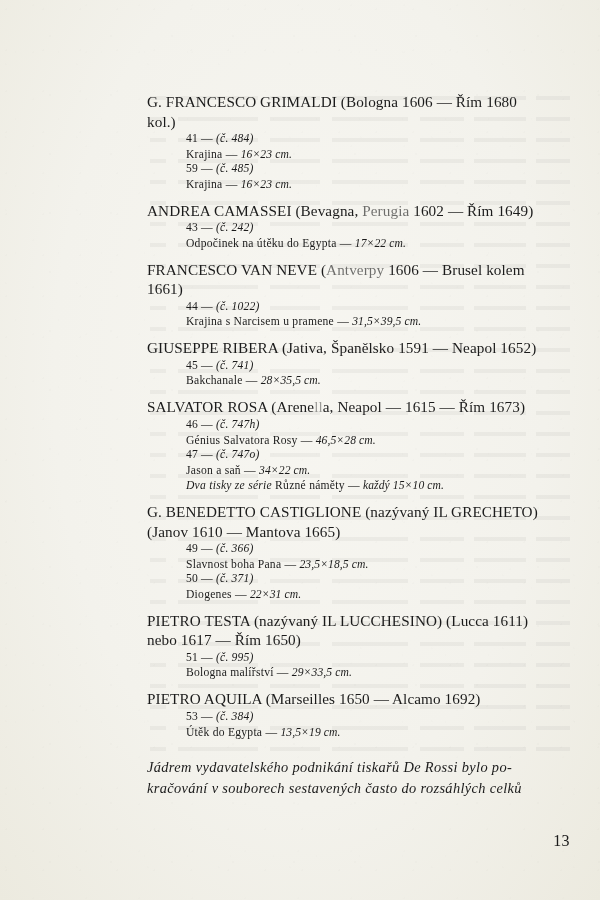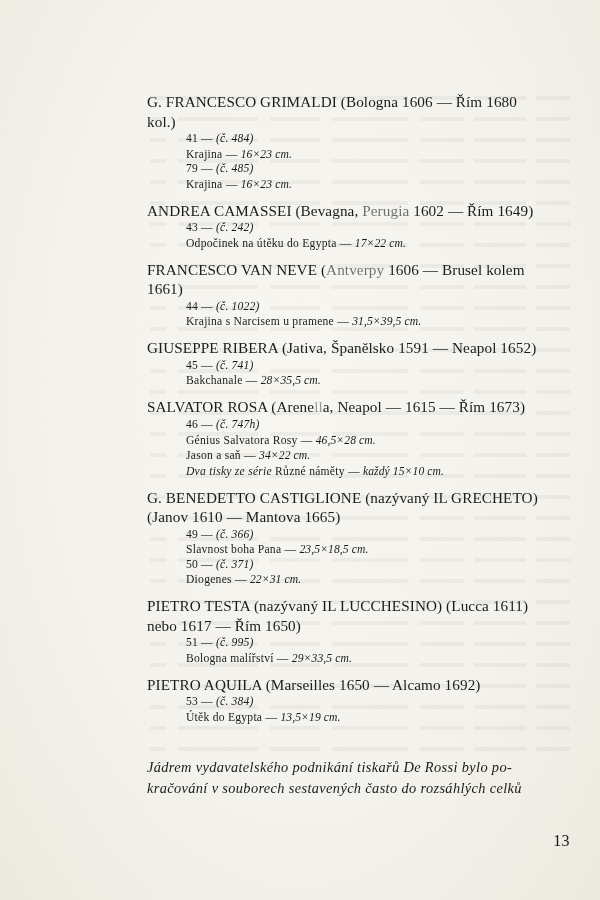--- a/index.html
+++ b/index.html
@@ -158,21 +158,21 @@
         <div class="artist">
           <div>G. FRANCESCO GRIMALDI (Bologna 1606  —  Řím 1680</div>
           <div>kol.)</div>
         </div>
         <ul class="entries">
           <li>
             <div class="num"><span>41  —  </span><span class="cat">(č. 484)</span></div>
             <div class="work"><span>Krajina  —  </span><span class="dim">16×23 cm.</span></div>
           </li>
           <li>
-            <div class="num"><span>79  —  </span><span class="cat">(č. 485)</span></div>
+            <div class="num"><span>59  —  </span><span class="cat">(č. 485)</span></div>
             <div class="work"><span>Krajina  —  </span><span class="dim">16×23 cm.</span></div>
           </li>
         </ul>
       </div>
       <div class="group">
         <div class="artist">
           <div>ANDREA CAMASSEI (Bevagna, <span class="faded2">Perugia</span> 1602  —  Řím 1649)</div>
         </div>
         <ul class="entries">
           <li>
@@ -207,20 +207,21 @@
       <div class="group">
         <div class="artist">
           <div>SALVATOR ROSA (Arene<span class="faded">ll</span>a, Neapol  —  1615  —  Řím 1673)</div>
         </div>
         <ul class="entries">
           <li>
             <div class="num"><span>46  —  </span><span class="cat">(č. 747h)</span></div>
             <div class="work"><span>Génius Salvatora Rosy  —  </span><span class="dim">46,5×28 cm.</span></div>
           </li>
           <li>
+            <div class="num"><span>47  —  </span><span class="cat">(č. 747o)</span></div>
             <div class="work"><span>Jason a saň  —  </span><span class="dim">34×22 cm.</span></div>
           </li>
           <li>
             <div class="work"><span class="ital">Dva tisky ze série </span><span>Různé náměty  —  </span><span class="dim">každý 15×10 cm.</span></div>
           </li>
         </ul>
       </div>
       <div class="group">
         <div class="artist">
           <div>G. BENEDETTO CASTIGLIONE (nazývaný IL GRECHETO)</div>

